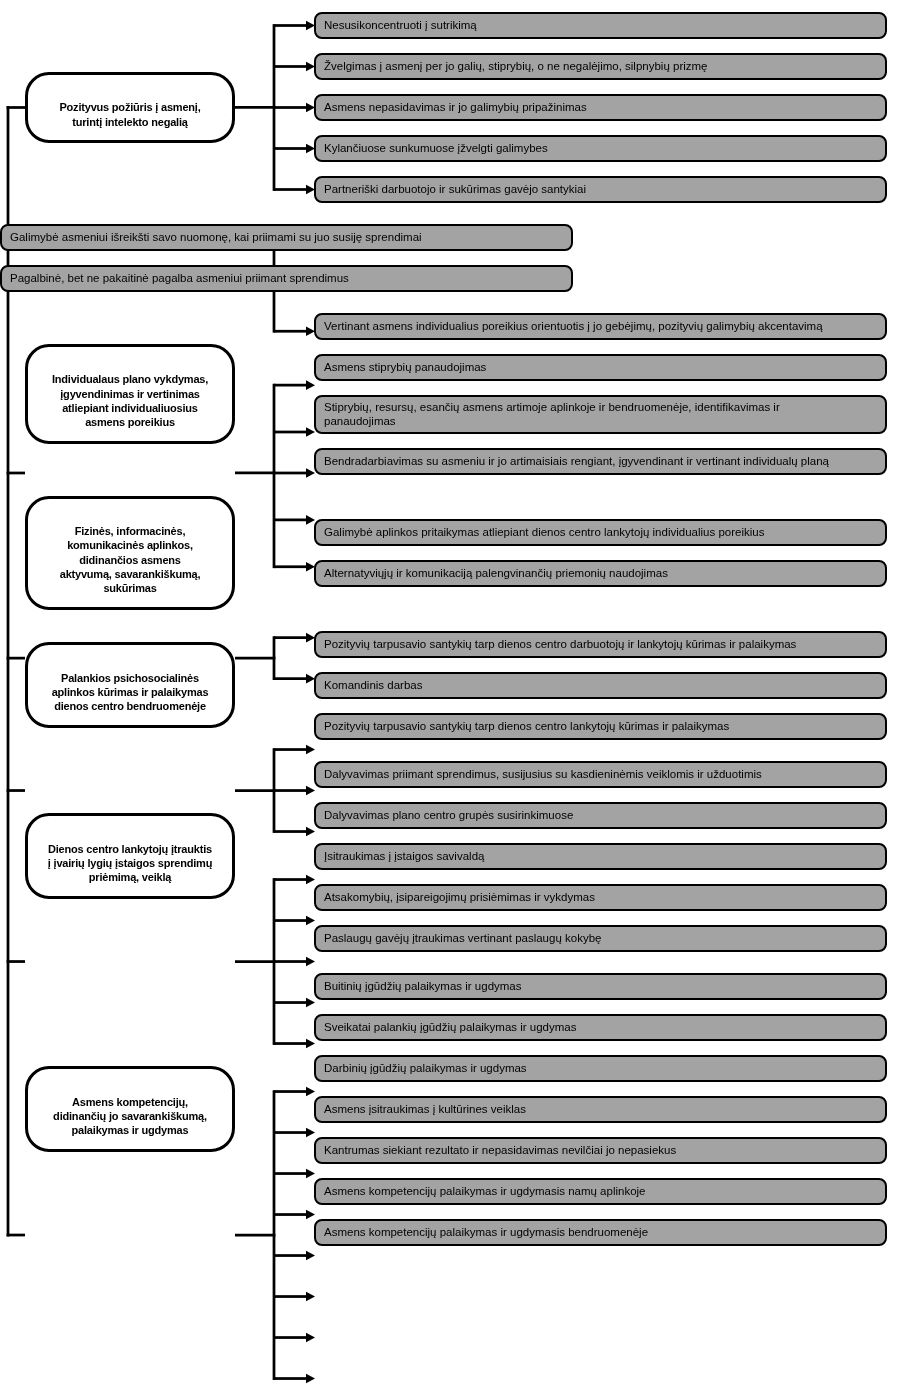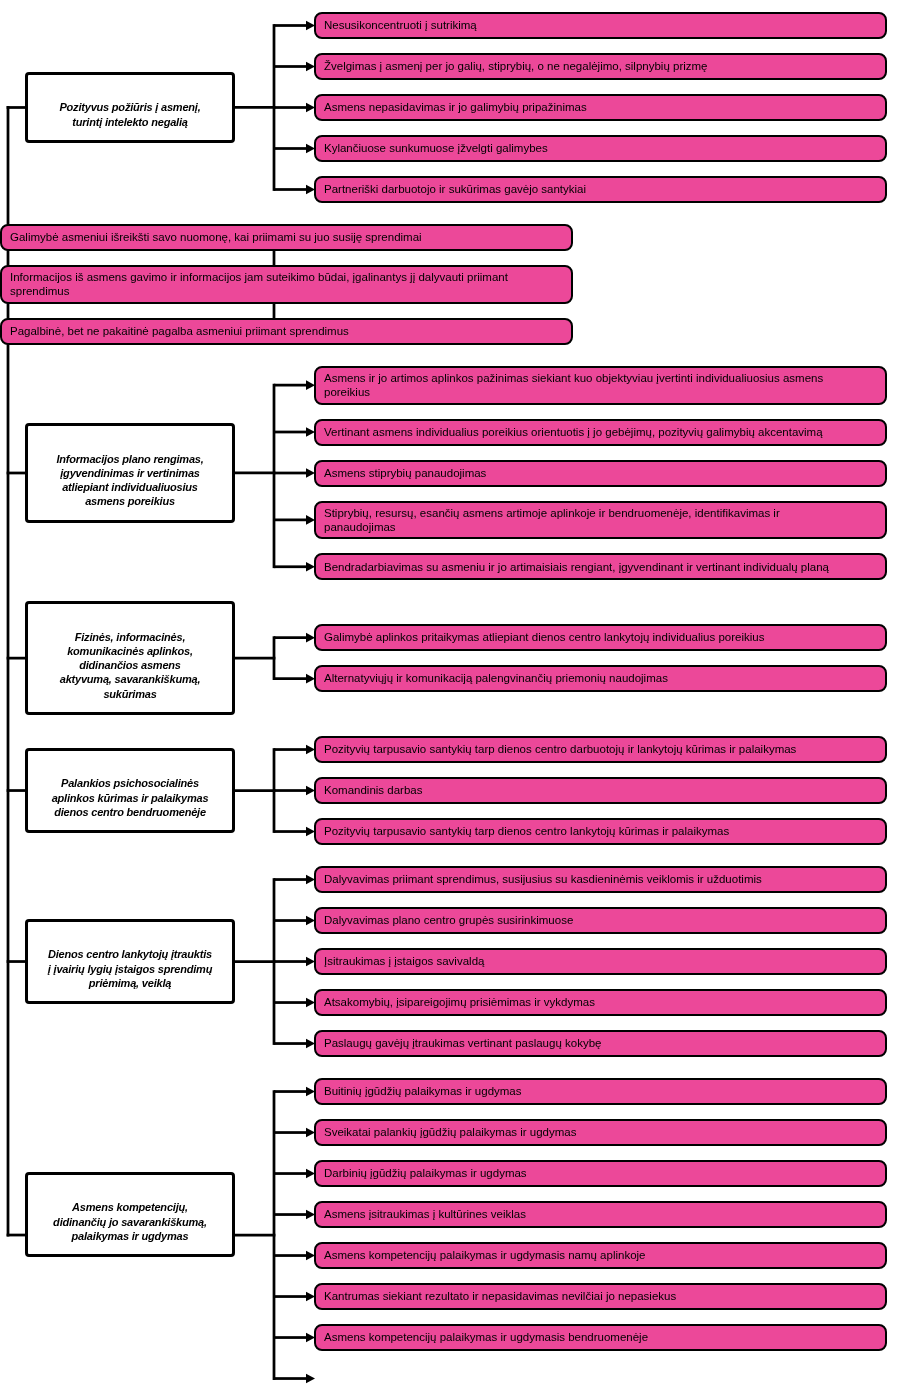--- a/index.html
+++ b/index.html
@@ -12,29 +12,28 @@
     position:absolute; left:0; top:0; width:901px; box-sizing:border-box;
     padding:12px 12px 8px 0; display:flex; flex-direction:column; gap:21px; z-index:1;
   }
   .group { display:flex; flex-direction:row; align-items:center; }
   .left-col {
     width:314px; flex:none; box-sizing:border-box; padding-left:25px;
     display:flex; align-items:center;
   }
   .parent-box {
     width:210px; box-sizing:border-box; background:#ffffff;
-    border:3px solid #000000; border-radius:4px;
+    border:3px solid #000000; border-radius:24px;
     padding:11px 3px; text-align:center;
     font-weight:bold; font-size:11px; line-height:1.3; letter-spacing:-0.2px;
     white-space:pre-line;
-    font-style:italic;
   }
   .right-col { flex:none; width:573px; display:flex; flex-direction:column; gap:14px; }
   .child-box {
-    width:573px; box-sizing:border-box; background:#ec4899;
+    width:573px; box-sizing:border-box; background:#a3a3a3;
     border:2.5px solid #000000; border-radius:8px;
     min-height:27px; display:flex; align-items:center;
     padding:3px 8px; font-size:11.5px; line-height:1.25;
     white-space:pre-line;
   }
 </style>
 </head>
 <body>
 
 <div id="canvas">
@@ -137,38 +136,34 @@
           <div class="child-box"><span>Žvelgimas į asmenį per jo galių, stiprybių, o ne negalėjimo, silpnybių prizmę</span></div>
           <div class="child-box"><span>Asmens nepasidavimas ir jo galimybių pripažinimas</span></div>
           <div class="child-box"><span>Kylančiuose sunkumuose įžvelgti galimybes</span></div>
           <div class="child-box"><span>Partneriški darbuotojo ir sukūrimas gavėjo santykiai</span></div>
         </div>
   </div>
 
   <div class="group">
     <div class="right-col">
           <div class="child-box"><span>Galimybė asmeniui išreikšti savo nuomonę, kai priimami su juo susiję sprendimai</span></div>
-          <div class="child-box"><span>Informacijos iš asmens gavimo ir informacijos jam suteikimo būdai, įgalinantys jį dalyvauti priimant
-sprendimus</span></div>
           <div class="child-box"><span>Pagalbinė, bet ne pakaitinė pagalba asmeniui priimant sprendimus</span></div>
         </div>
   </div>
 
   <div class="group">
     <div class="left-col">
       <div class="parent-box">
-        <span>Informacijos plano rengimas,
+        <span>Individualaus plano vykdymas,
 įgyvendinimas ir vertinimas
 atliepiant individualiuosius
 asmens poreikius</span>
       </div>
     </div>
     <div class="right-col">
-          <div class="child-box"><span>Asmens ir jo artimos aplinkos pažinimas siekiant kuo objektyviau įvertinti individualiuosius asmens
-poreikius</span></div>
           <div class="child-box"><span>Vertinant asmens individualius  poreikius orientuotis į jo gebėjimų, pozityvių galimybių akcentavimą</span></div>
           <div class="child-box"><span>Asmens stiprybių panaudojimas</span></div>
           <div class="child-box"><span>Stiprybių, resursų, esančių asmens artimoje aplinkoje ir bendruomenėje, identifikavimas ir
 panaudojimas</span></div>
           <div class="child-box"><span>Bendradarbiavimas su asmeniu ir jo artimaisiais rengiant, įgyvendinant ir vertinant individualų planą</span></div>
         </div>
   </div>
 
   <div class="group">
     <div class="left-col">
@@ -224,19 +219,19 @@
         <span>Asmens kompetencijų,
 didinančių jo savarankiškumą,
 palaikymas ir ugdymas</span>
       </div>
     </div>
     <div class="right-col">
           <div class="child-box"><span>Buitinių įgūdžių palaikymas ir ugdymas</span></div>
           <div class="child-box"><span>Sveikatai palankių įgūdžių palaikymas ir ugdymas</span></div>
           <div class="child-box"><span>Darbinių įgūdžių palaikymas ir ugdymas</span></div>
           <div class="child-box"><span>Asmens įsitraukimas į kultūrines veiklas</span></div>
+          <div class="child-box"><span>Kantrumas siekiant rezultato ir nepasidavimas nevilčiai jo nepasiekus</span></div>
           <div class="child-box"><span>Asmens kompetencijų palaikymas ir ugdymasis namų aplinkoje</span></div>
-          <div class="child-box"><span>Kantrumas siekiant rezultato ir nepasidavimas nevilčiai jo nepasiekus</span></div>
           <div class="child-box"><span>Asmens kompetencijų palaikymas ir ugdymasis bendruomenėje</span></div>
         </div>
   </div>
 </div>
 </div>
 
 </body></html>

